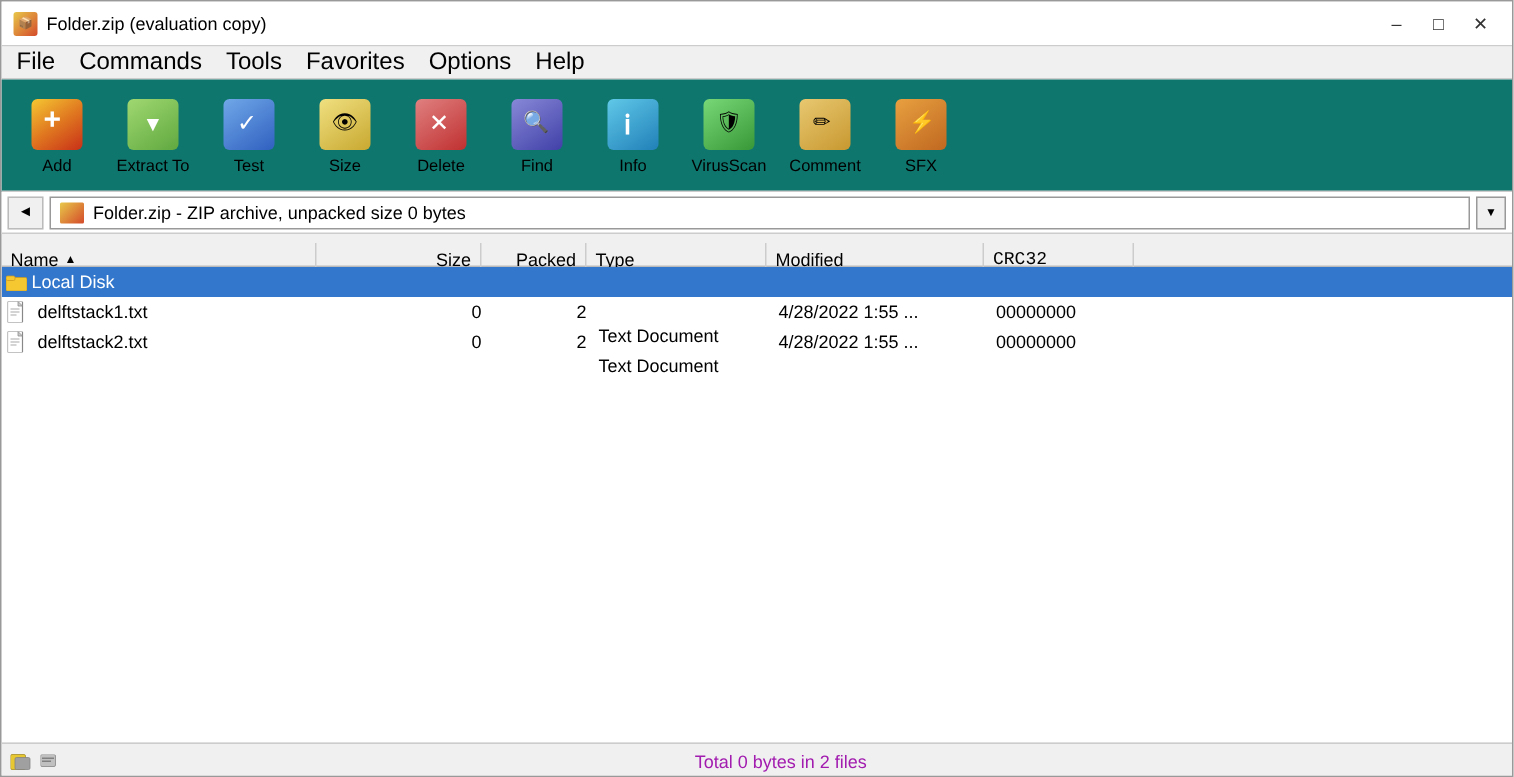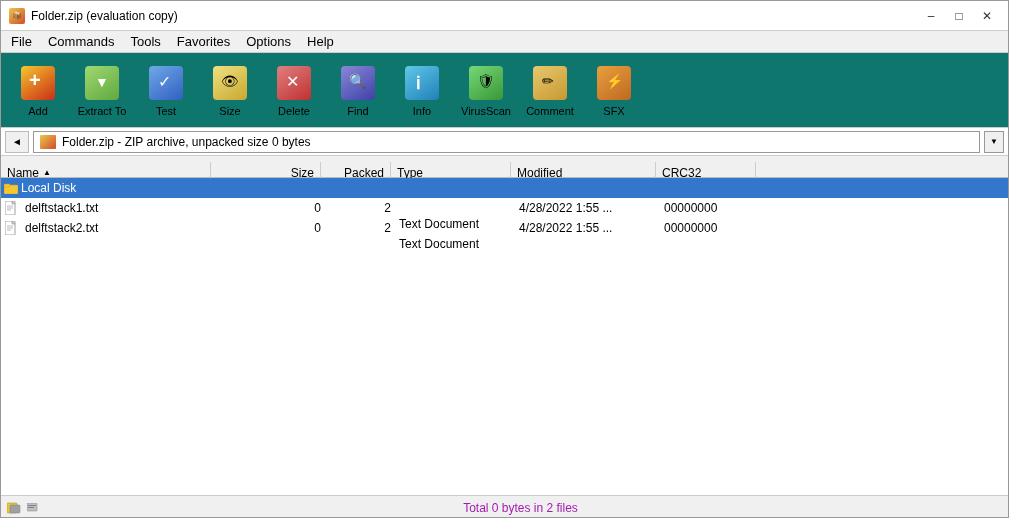--- a/index.html
+++ b/index.html
@@ -63,21 +63,21 @@
       background: #f0f0f0;
       height: 22px;
       display: flex;
       align-items: center;
       padding: 0 2px;
       border-bottom: 1px solid #ccc;
     }
     .menu-item {
       padding: 2px 8px;
       cursor: pointer;
-      font-size: 13px;
+      font-size: 16px;
       height: 22px;
       display: flex;
       align-items: center;
     }
 
     
     .toolbar {
       background: #0f766e;
       height: 75px;
       display: flex;
@@ -186,21 +186,21 @@
       align-items: center;
       cursor: pointer;
       white-space: nowrap;
       margin-top: 12px;
     }
     .col-name { width: 210px; }
     .col-size { width: 110px; justify-content: flex-end; text-decoration: underline; }
     .col-packed { width: 70px; justify-content: flex-end; }
     .col-type { width: 120px; }
     .col-modified { width: 145px; }
-    .col-crc32 { width: 100px; }
+    .col-crc32 { width: 100px; font-family: Liberation Mono, monospace; }
     .col-arrow {
       font-size: 8px;
       margin-left: 4px;
     }
 
     .file-rows {
       flex: 1;
       overflow-y: auto;
       background: white;
     }

